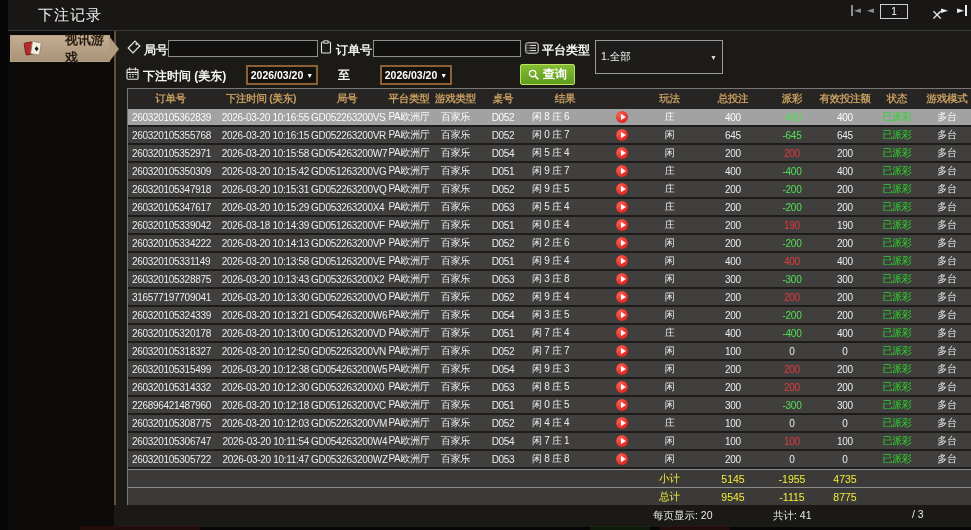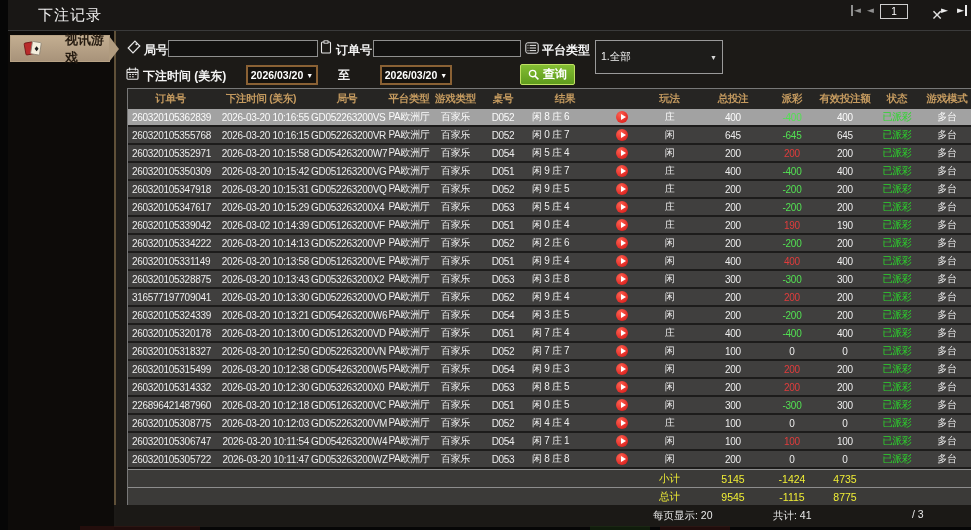--- a/index.html
+++ b/index.html
@@ -268,21 +268,21 @@
               <div class="td c7"><span class="playbtn"></span></div>
               <div class="td c8">庄</div>
               <div class="td c9">200</div>
               <div class="td c10 neg">-200</div>
               <div class="td c11">200</div>
               <div class="td c12 status">已派彩</div>
               <div class="td c13">多台</div>
             </div>
             <div class="trow">
               <div class="td c0">260320105339042</div>
-              <div class="td c1">2026-03-02 10:14:39</div>
+              <div class="td c1">2026-03-18 10:14:39</div>
               <div class="td c2">GD051263200VF</div>
               <div class="td c3">PA欧洲厅</div>
               <div class="td c4">百家乐</div>
               <div class="td c5">D051</div>
               <div class="td c6">闲 0 庄 4</div>
               <div class="td c7"><span class="playbtn"></span></div>
               <div class="td c8">庄</div>
               <div class="td c9">200</div>
               <div class="td c10 pos">190</div>
               <div class="td c11">190</div>
@@ -494,21 +494,21 @@
               <div class="td c9">200</div>
               <div class="td c10 zero">0</div>
               <div class="td c11">0</div>
               <div class="td c12 status">已派彩</div>
               <div class="td c13">多台</div>
             </div>
           </div>
         <div class="sumrow">
           <div style="grid-column:9">小计</div>
           <div style="grid-column:10">5145</div>
-          <div style="grid-column:11">-1424</div>
+          <div style="grid-column:11">-1955</div>
           <div style="grid-column:12">4735</div>
         </div>
         <div class="sumrow">
           <div style="grid-column:9">总计</div>
           <div style="grid-column:10">9545</div>
           <div style="grid-column:11">-1115</div>
           <div style="grid-column:12">8775</div>
         </div>
       </div>
     </div>

